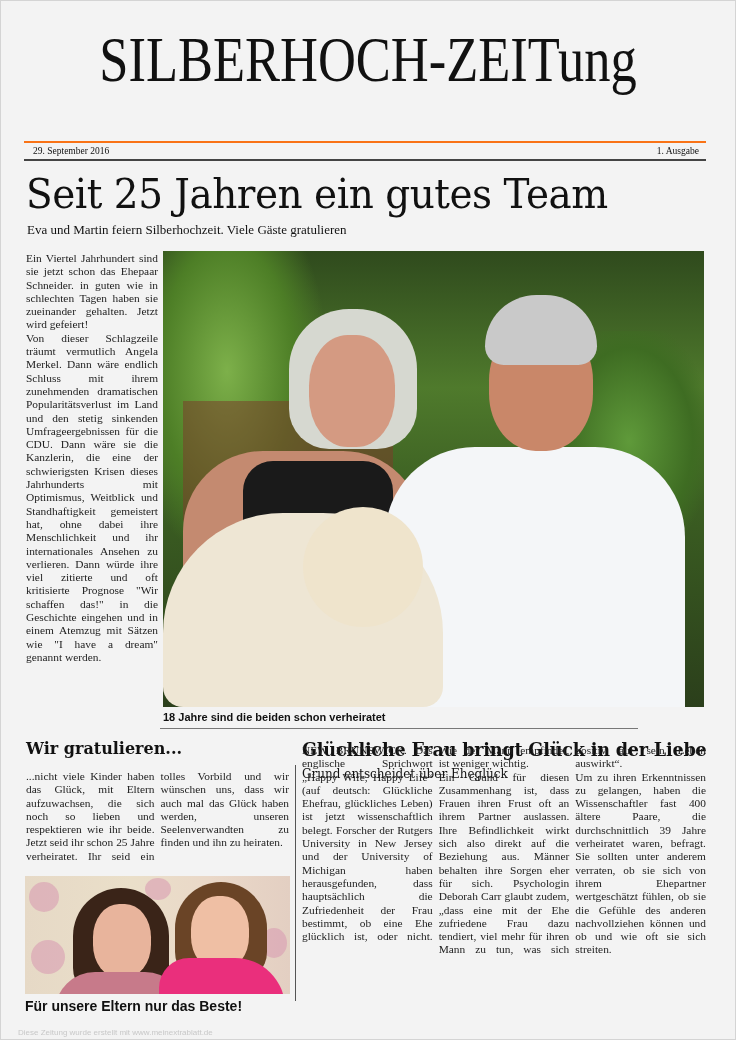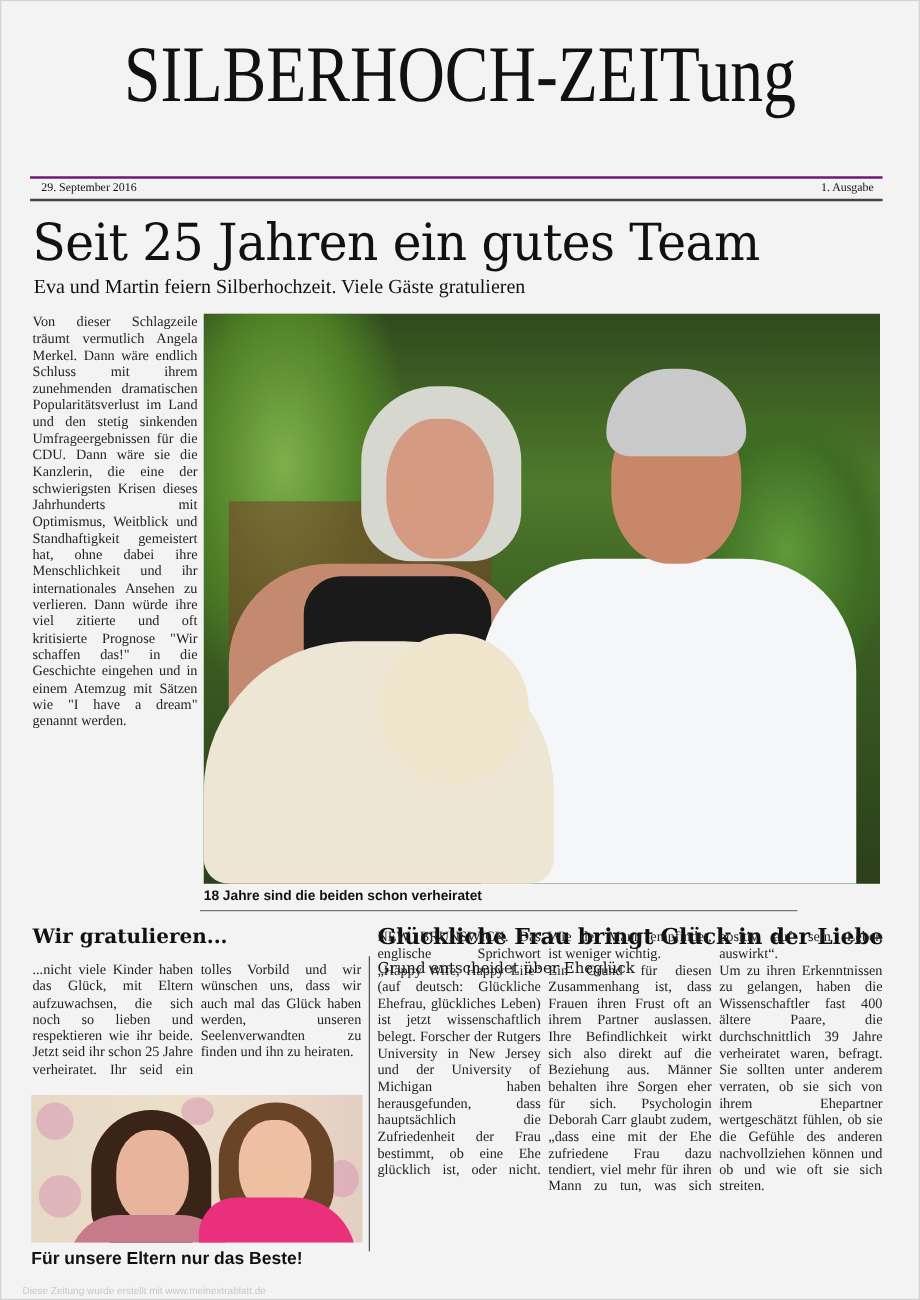--- a/index.html
+++ b/index.html
@@ -16,35 +16,35 @@
   }
   .masthead {
     position: absolute; left: 0; top: 20px; width: 736px; text-align: center;
     font-family: "Liberation Serif", serif;
     font-size: 64px; letter-spacing: 0px; line-height: 80px;
     transform: scaleX(0.82); transform-origin: center;
     color: #111;
   }
   .dateline {
     position: absolute; left: 24px; top: 141px; width: 682px; height: 16px;
-    border-top: 2px solid #701a75; border-bottom: 2px solid #444;
+    border-top: 2px solid #f97316; border-bottom: 2px solid #444;
     font-family: "Liberation Serif", serif; font-size: 9.5px;
     line-height: 16px;
   }
   .dateline .date { position: absolute; left: 9px; }
   .dateline .issue { position: absolute; right: 7px; }
   .headline {
     position: absolute; left: 26px; top: 166px;
     font-family: "DejaVu Serif", serif; font-size: 41px; line-height: 56px;
     letter-spacing: -0.5px; color: #111;
     transform: scaleX(0.95); transform-origin: left;
   }
   .subhead {
     position: absolute; left: 27px; top: 220px;
-    font-family: "Liberation Serif", serif; font-size: 16px; line-height: 20px;
+    font-family: "Liberation Serif", serif; font-size: 13px; line-height: 20px;
   }
   .col-text {
     font-family: "Liberation Serif", serif; font-size: 11.4px; line-height: 13.3px;
     text-align: justify; color: #222; margin: 0;
   }
   .left-col { position: absolute; left: 26px; top: 252px; width: 132px; }
   .photo-main {
     position: absolute; left: 163px; top: 251px; width: 541px; height: 456px;
     overflow: hidden;
     background: linear-gradient(180deg, #2f4a1d 0%, #4f7a2c 30%, #3b5e22 55%, #2b3f1b 100%);
@@ -128,20 +128,21 @@
 
 <div class="dateline">
   <span class="date">29. September 2016</span>
   <span class="issue">1. Ausgabe</span>
 </div>
 
 <div class="headline">Seit 25 Jahren ein gutes Team</div>
 <div class="subhead">Eva und Martin feiern Silberhochzeit. Viele Gäste gratulieren</div>
 
 <div class="left-col">
+  <p class="col-text">Ein Viertel Jahrhundert sind sie jetzt schon das Ehepaar Schneider. in guten wie in schlechten Tagen haben sie zueinander gehalten. Jetzt wird gefeiert!</p>
   <p class="col-text">Von dieser Schlagzeile träumt vermutlich Angela Merkel. Dann wäre endlich Schluss mit ihrem zunehmenden dramatischen Popularitätsverlust im Land und den stetig sinkenden Umfrageergebnissen für die CDU. Dann wäre sie die Kanzlerin, die eine der schwierigsten Krisen dieses Jahrhunderts mit Optimismus, Weitblick und Standhaftigkeit gemeistert hat, ohne dabei ihre Menschlichkeit und ihr internationales Ansehen zu verlieren. Dann würde ihre viel zitierte und oft kritisierte Prognose "Wir schaffen das!" in die Geschichte eingehen und in einem Atemzug mit Sätzen wie "I have a dream" genannt werden.</p>
 </div>
 
 <div class="photo-main" title="Couple with white dog in garden">
   <div class="bush1"></div>
   <div class="bush2"></div>
   <div class="brick"></div>
   <div class="woman-body"></div>
   <div class="woman-top"></div>
   <div class="woman-hair"></div>

